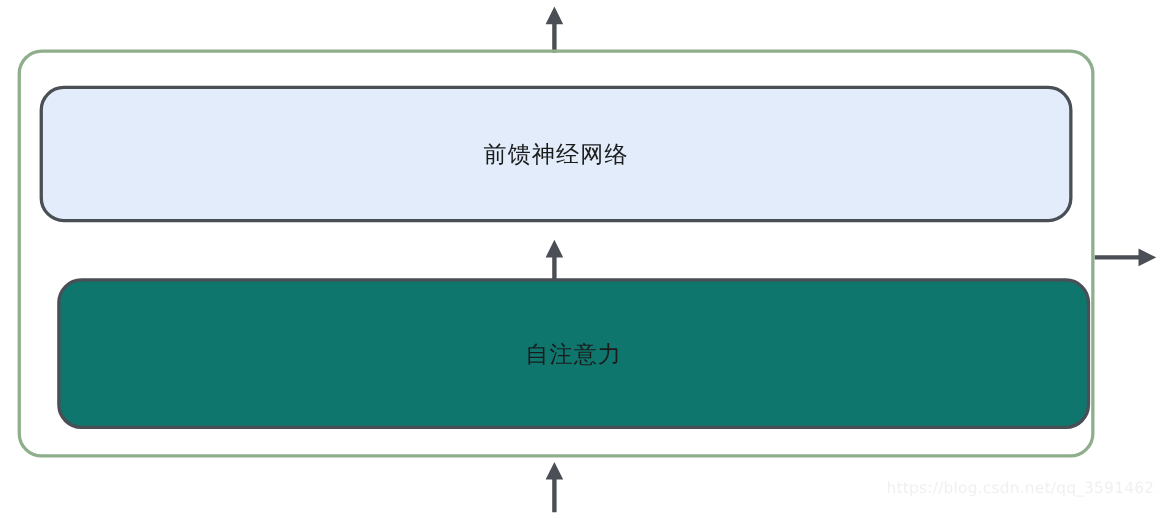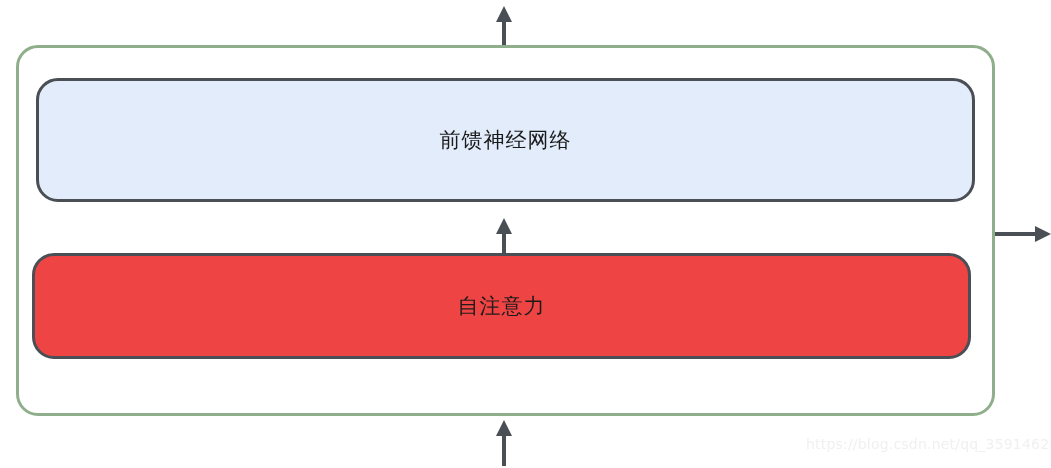--- a/index.html
+++ b/index.html
@@ -61,25 +61,25 @@
     white-space: nowrap;
   }
   .block-ffn {
     left: 36px;
     top: 78px;
     width: 939px;
     height: 124px;
     background: #e2ecfa;
   }
   .block-attn {
-    left: 32px;
+    left: 52px;
     top: 253px;
     width: 939px;
-    height: 106px;
-    background: #ef4444;
+    height: 137px;
+    background: #0f766e;
   }
 
   
   .arrow {
     position: absolute;
   }
   .arrow svg { display: block; }
 
   
   .watermark {

